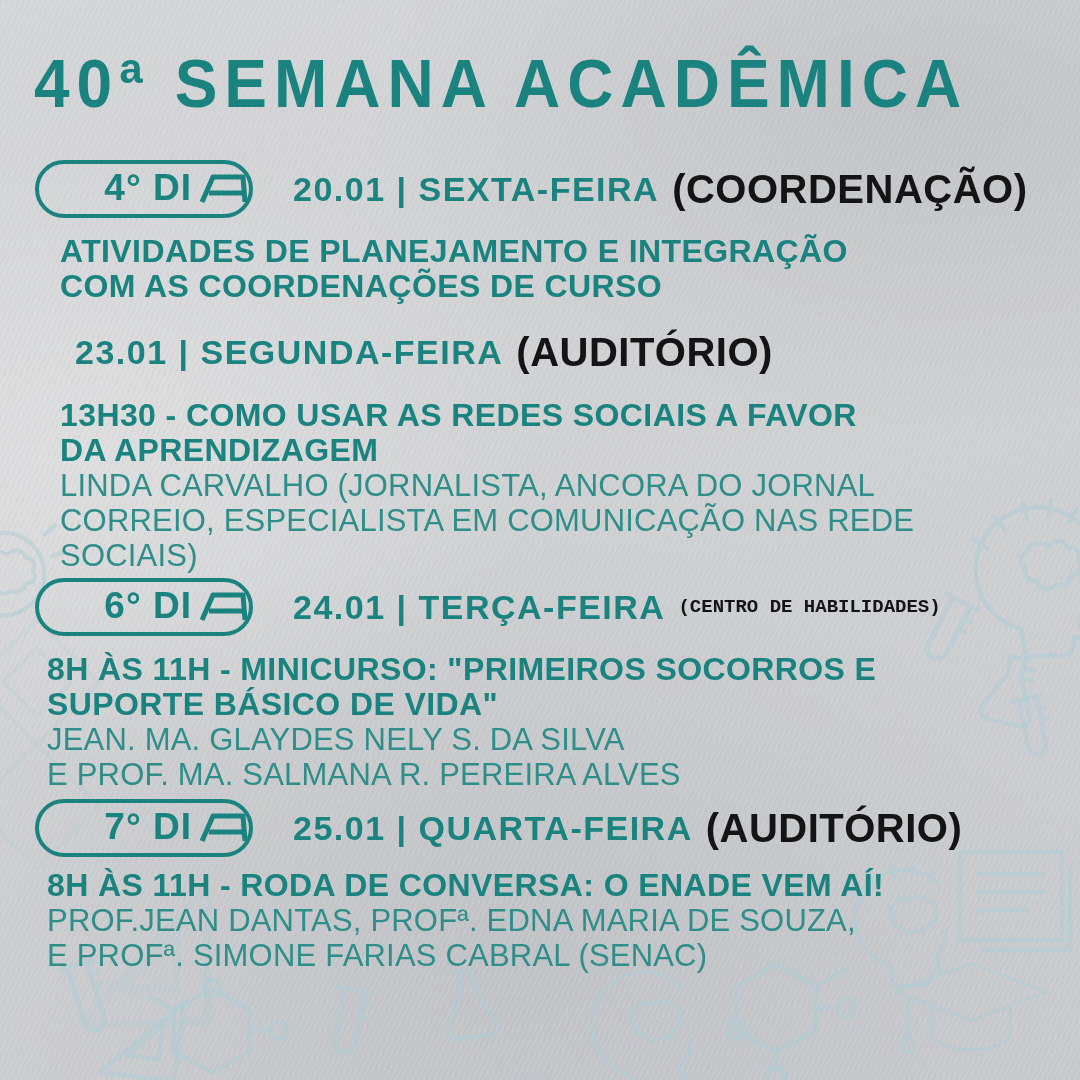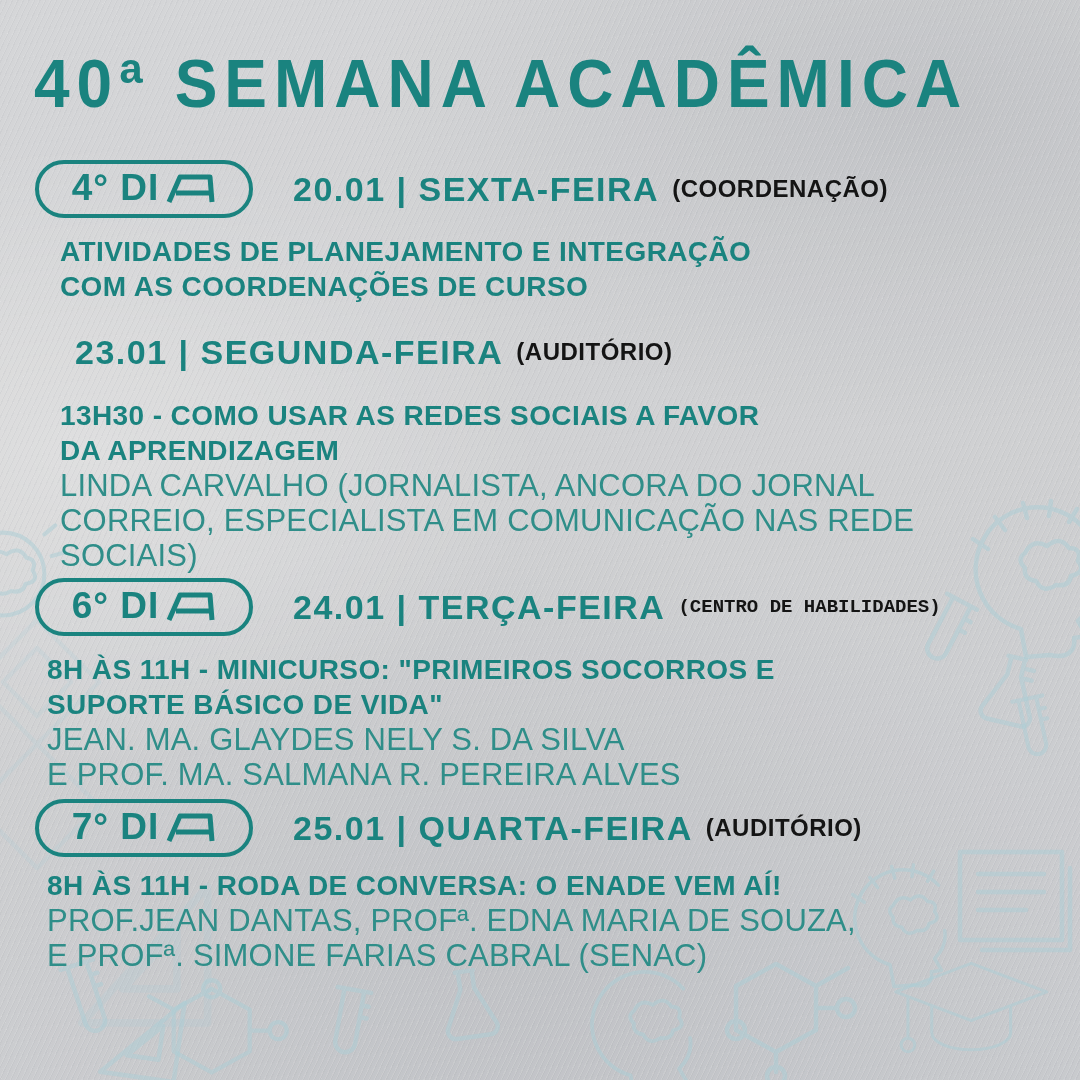--- a/index.html
+++ b/index.html
@@ -23,29 +23,29 @@
 
   .title{
     position:absolute;left:34px;top:44px;margin:0;
     font-size:64px;font-weight:bold;letter-spacing:7px;white-space:nowrap;
     color:#1a837f;transform:scaleY(1.06);transform-origin:left top;
   }
   .row{position:absolute;left:35px;display:flex;align-items:center;height:58px;}
   .badge{
     box-sizing:border-box;width:218px;height:58px;flex:0 0 auto;
     border:4.5px solid #1a837f;border-radius:34px;color:#1a837f;
-    display:flex;align-items:center;justify-content:center;gap:7px;
+    display:flex;align-items:center;justify-content:flex-end;gap:7px;
   }
   .badge-text{font-size:37px;font-weight:bold;letter-spacing:1px;transform:translateY(-1px);}
   .badge-a{display:block;}
   .date{margin-left:40px;font-size:34px;font-weight:bold;letter-spacing:1.5px;color:#1a837f;white-space:nowrap;}
-  .venue{margin-left:13px;font-size:24px;font-weight:bold;letter-spacing:.5px;color:#141414;white-space:nowrap;}
+  .venue{margin-left:13px;font-size:40px;font-weight:bold;letter-spacing:.5px;color:#141414;white-space:nowrap;}
   .venue.small{font-size:19px;letter-spacing:0;font-family:Liberation Mono, monospace;}
   .desc{position:absolute;}
-  .desc .b{font-size:28px;font-weight:bold;line-height:35px;letter-spacing:.4px;color:#1a837f;white-space:nowrap;}
+  .desc .b{font-size:32px;font-weight:bold;line-height:35px;letter-spacing:.4px;color:#1a837f;white-space:nowrap;}
   .desc .l{font-size:31px;font-weight:400;line-height:35px;letter-spacing:.2px;color:#2f8e89;white-space:nowrap;}
 </style>
 </head>
 <body>
 
 <div class="page">
 
   <div class="fibers"></div>
 
   <svg class="noise" width="1080" height="1080" aria-hidden="true">

